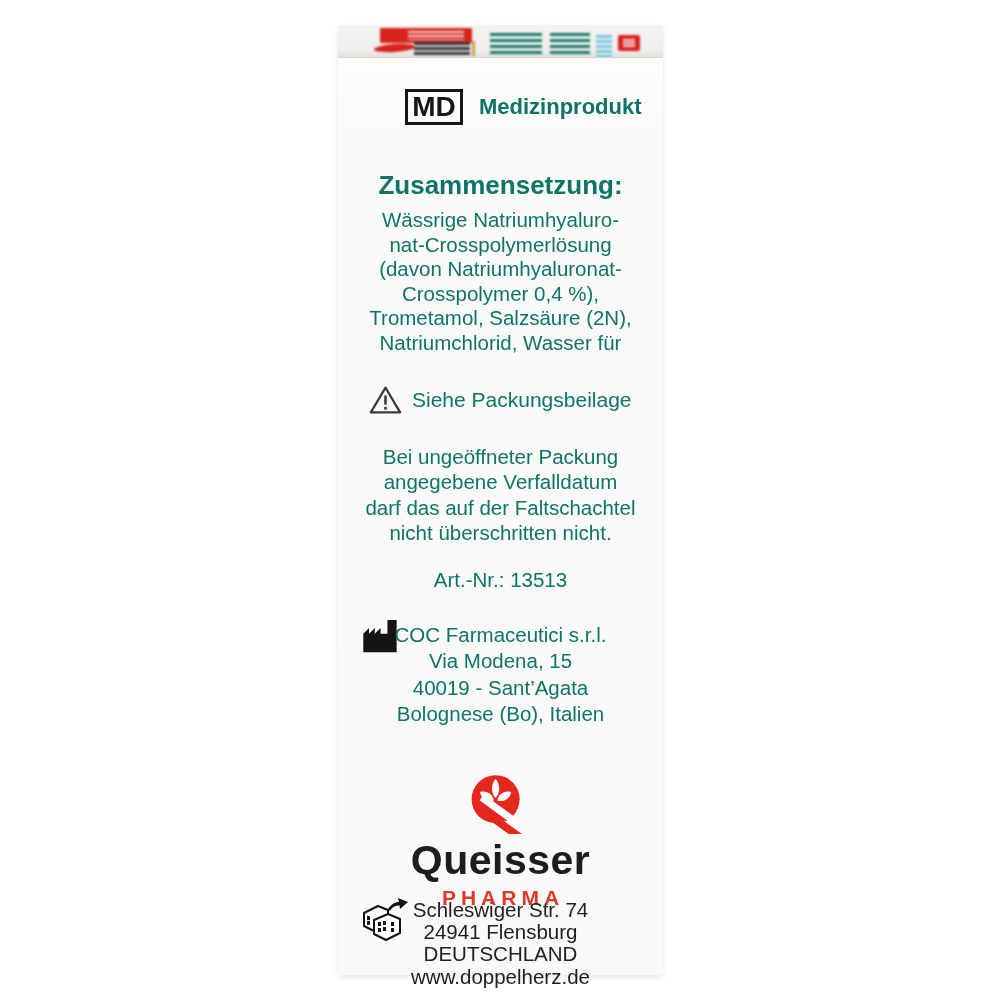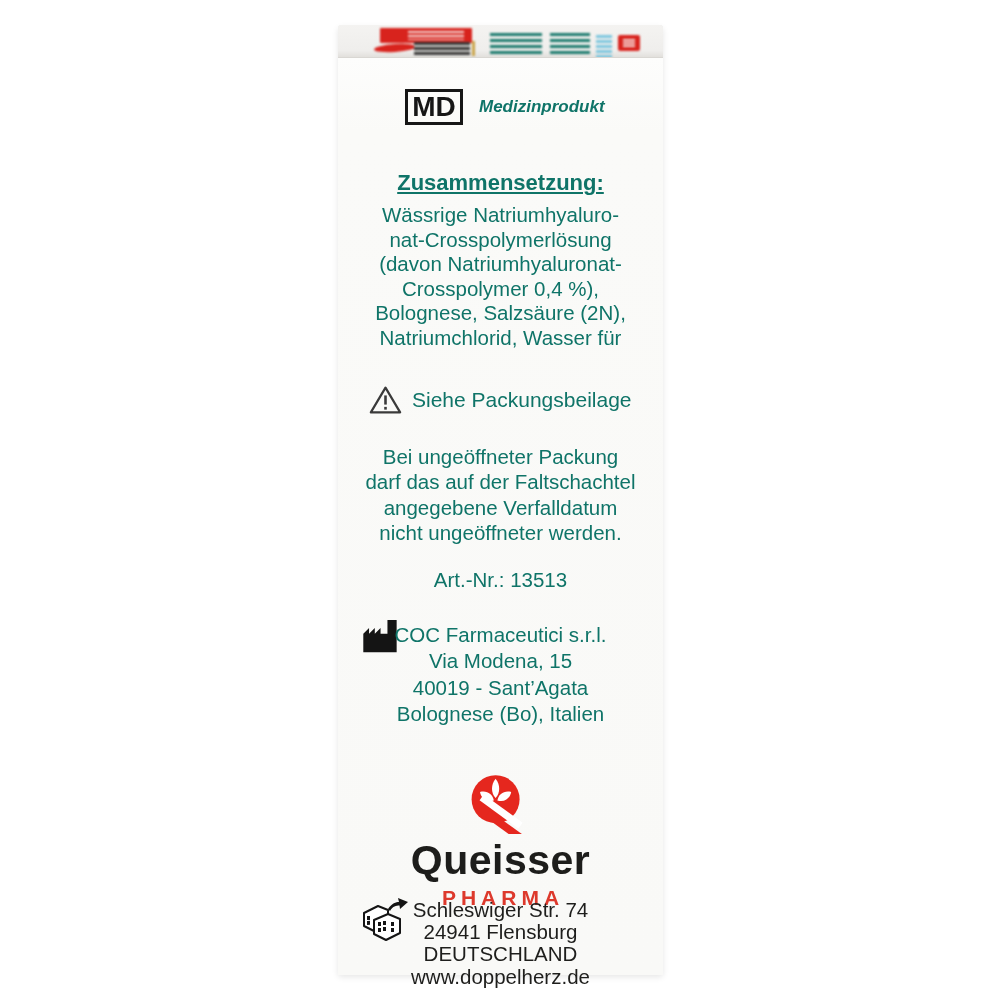--- a/index.html
+++ b/index.html
@@ -43,25 +43,25 @@
   .panel{
     position:absolute;left:0;top:32px;width:325px;height:917px;
     border-top:1px solid #d9d7d3;
     background:linear-gradient(180deg,#fdfdfc 0%,#fafaf8 8%,#f9f9f7 100%);
   }
   .md-row{position:absolute;left:19px;top:31px;display:flex;align-items:center;}
   .md-mark{
     width:52px;height:30px;border:3px solid #161616;display:flex;align-items:center;justify-content:center;
     font-size:28px;font-weight:bold;color:#161616;letter-spacing:0;background:transparent;margin-left:48px;
   }
-  .md-label{margin-left:16px;font-size:17px;font-weight:bold;color:#0f7468;font-style:italic;}
+  .md-label{margin-left:16px;font-size:22px;font-weight:bold;color:#0f7468;}
   .teal{color:#0f7468;}
   .center{width:100%;text-align:center;}
   .composition{position:absolute;top:112px;left:0;}
-  .comp-heading{font-size:22px;font-weight:600;text-decoration:underline;margin-bottom:7px;}
+  .comp-heading{font-size:26px;font-weight:600;margin-bottom:7px;}
   .comp-line{font-size:20.5px;line-height:24.6px;font-weight:500;}
   .warning-row{position:absolute;left:31px;top:327px;display:flex;align-items:center;}
   .warning-icon{width:33px;height:30px;flex:0 0 auto;}
   .warning-text{margin-left:10px;font-size:21px;font-weight:500;}
   .expiry{position:absolute;top:386px;left:0;text-align:center;}
   .expiry-line{font-size:20.5px;line-height:25.4px;font-weight:500;}
   .artnr{position:absolute;top:510px;left:0;font-size:20.5px;font-weight:500;}
   .mfr-icon{position:absolute;left:23px;top:558px;width:46px;height:38px;}
   .mfr-text{position:absolute;top:564px;left:0;}
   .mfr-line{font-size:20.5px;line-height:26.3px;font-weight:500;}
@@ -99,38 +99,38 @@
       <div class="md-mark">MD</div>
       <div class="md-label">Medizinprodukt</div>
     </div>
 
     <div class="composition center teal">
       <div class="comp-heading">Zusammensetzung:</div>
       <div class="comp-line">Wässrige Natriumhyaluro-</div>
       <div class="comp-line">nat-Crosspolymerlösung</div>
       <div class="comp-line">(davon Natriumhyaluronat-</div>
       <div class="comp-line">Crosspolymer 0,4 %),</div>
-      <div class="comp-line">Bolognese, Salzsäure (2N),</div>
+      <div class="comp-line">Trometamol, Salzsäure (2N),</div>
       <div class="comp-line">Natriumchlorid, Wasser für</div>
     </div>
 
     <div class="warning-row">
       <svg class="warning-icon" viewBox="0 0 36 32">
         <path d="M18 2.5 L34 29.5 H2 Z" fill="none" stroke="#3a3a3a" stroke-width="2.4" stroke-linejoin="round"></path>
         <rect x="16.6" y="11" width="2.8" height="10" fill="#3a3a3a"></rect>
         <rect x="16.6" y="23.5" width="2.8" height="3" fill="#3a3a3a"></rect>
       </svg>
       <div class="warning-text teal">Siehe Packungsbeilage</div>
     </div>
 
     <div class="expiry center teal">
       <div class="expiry-line">Bei ungeöffneter Packung</div>
+      <div class="expiry-line">angegebene Verfalldatum</div>
       <div class="expiry-line">darf das auf der Faltschachtel</div>
-      <div class="expiry-line">angegebene Verfalldatum</div>
-      <div class="expiry-line">nicht ungeöffneter werden.</div>
+      <div class="expiry-line">nicht überschritten nicht.</div>
     </div>
 
     <div class="artnr center teal">Art.-Nr.: 13513</div>
 
     <svg class="mfr-icon" viewBox="0 0 40 32">
       <path d="M2 31 L2 15 L7 10 L7 15 L12 10 L12 15 L17 10 L17 15 L23 15 L23 3 L31 3 L31 31 Z" fill="#141414"></path>
     </svg>
     <div class="mfr-text center teal">
       <div class="mfr-line">COC Farmaceutici s.r.l.</div>
       <div class="mfr-line">Via Modena, 15</div>

